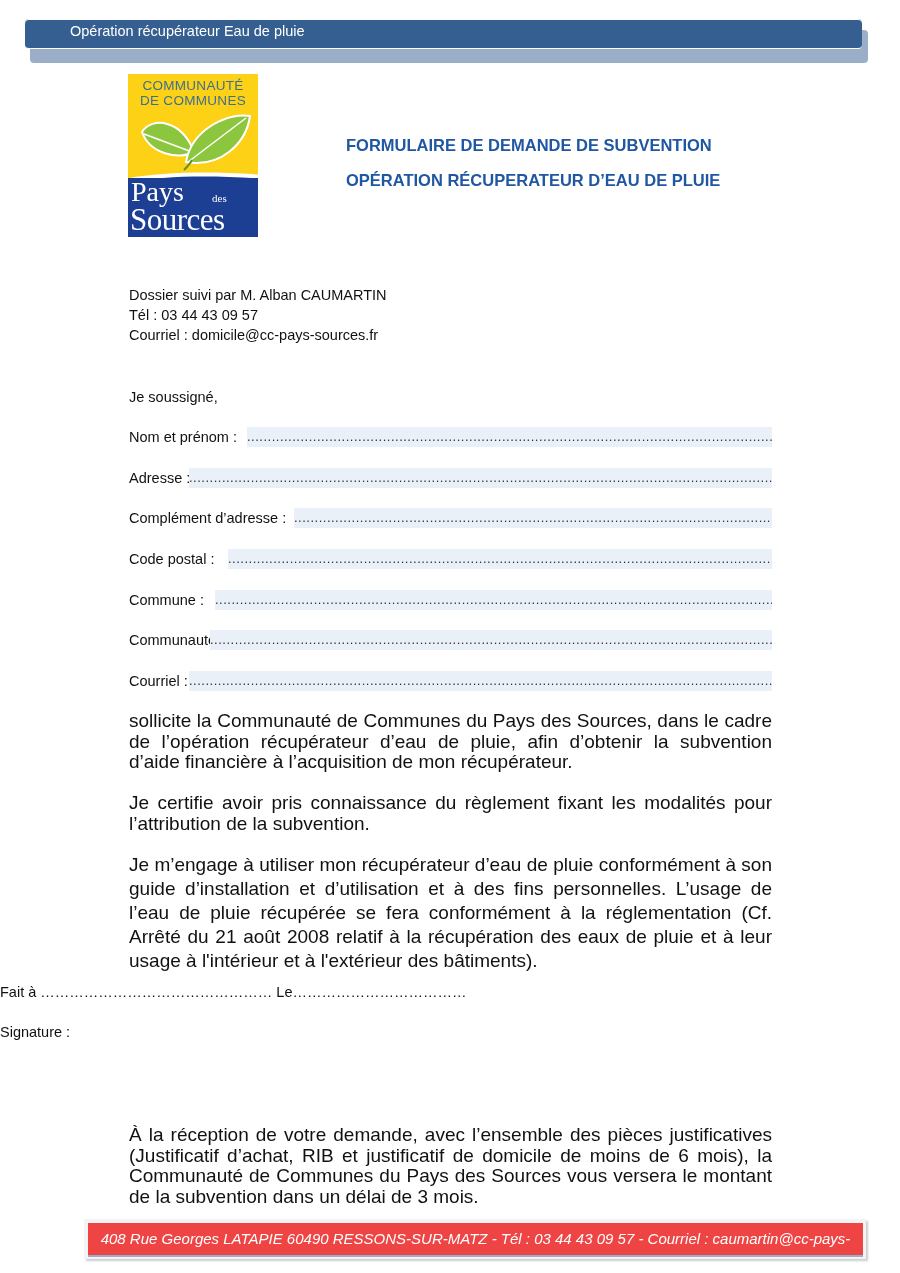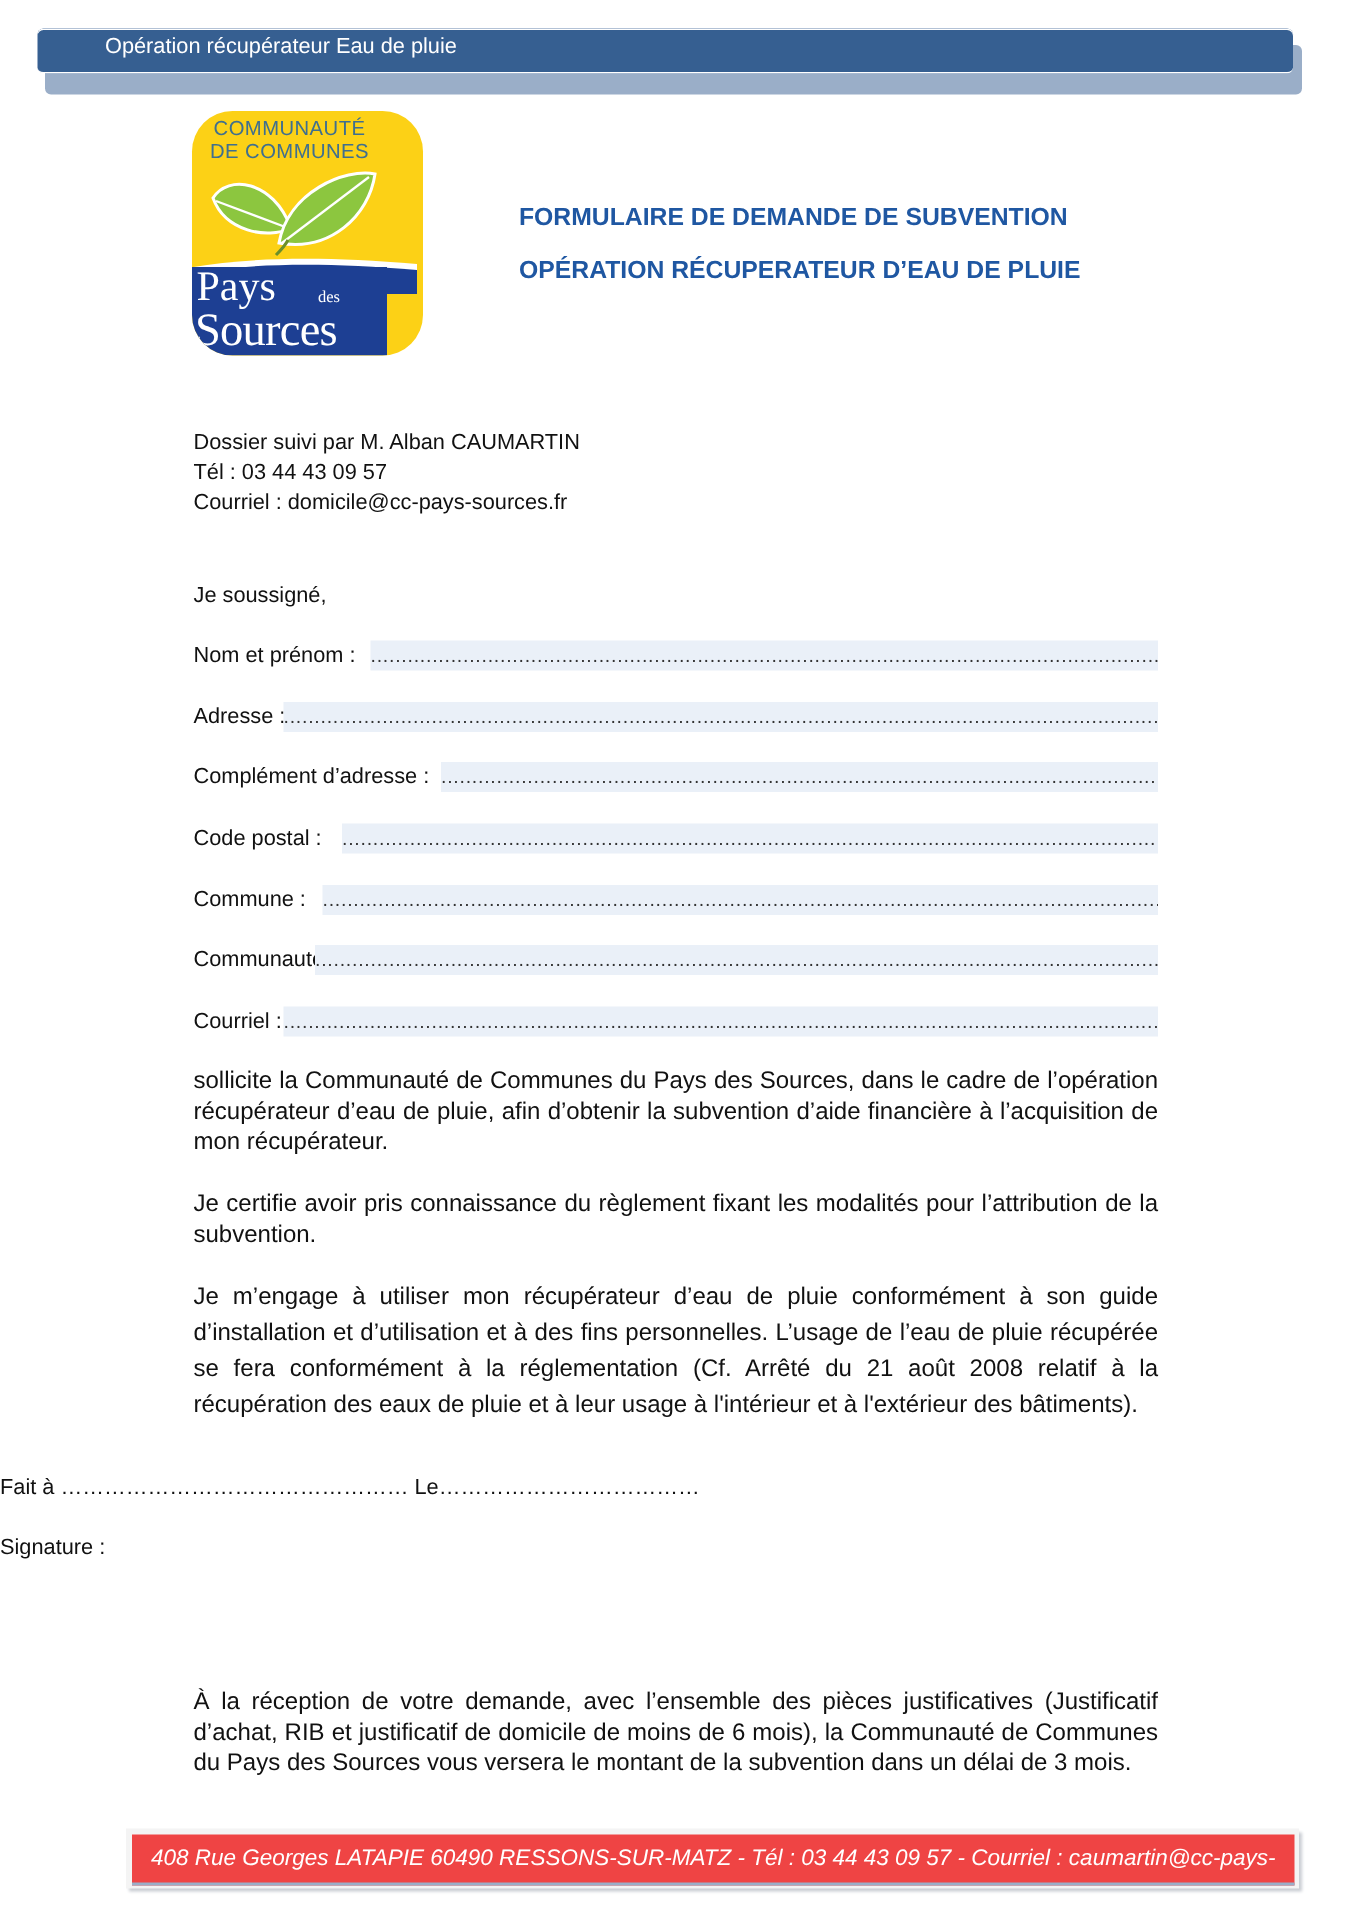--- a/index.html
+++ b/index.html
@@ -9,21 +9,21 @@
   
   .hdr-shadow { position:absolute; left:30px; top:30px; width:838px; height:33px;
                 background:#9aaec8; border-radius:4px; }
   .hdr { position:absolute; left:25px; top:19px; width:837px; height:29px;
          background:#365f91; border-radius:4px; box-shadow:0 1px 0 #ffffff inset;
          border-bottom:1px solid #ffffff; }
   .hdr-left { position:absolute; left:45px; top:4px; color:#fff; font-size:14.5px; }
   .hdr-right { position:absolute; right:14px; top:4px; color:#fff; font-size:14.5px; font-style:italic; }
 
   
-  .logo { position:absolute; left:128px; top:74px; width:154px; height:163px; overflow:hidden; background:#fcd116;border-radius:27px; }
+  .logo { position:absolute; left:128px; top:74px; width:130px; height:163px; overflow:hidden; background:#fcd116; }
   .logo .t1 { position:absolute; left:0; width:130px; text-align:center; top:4px; color:#3f6f8f;
               font-size:13.5px; letter-spacing:0.3px; line-height:15px; }
   .logo .blue { position:absolute; left:0; top:104px; width:130px; height:59px; background:#1d3f93; }
   .logo .wave { position:absolute; left:-10px; top:92px; width:160px; height:30px; }
   .logo .pays { position:absolute; left:3px; top:104px; color:#fff; font-family:"Liberation Serif", serif; font-size:28px; line-height:28px;text-align:center; }
   .logo .des { position:absolute; left:84px; top:118px; color:#fff; font-family:"Liberation Serif", serif; font-size:11px; }
   .logo .sources { position:absolute; left:2px; top:130px; color:#fff; font-family:"Liberation Serif", serif; font-size:31px; line-height:32px; letter-spacing:-0.5px; }
 
   
   .title { position:absolute; left:346px; color:#1f57a2; font-weight:bold; font-size:16.5px; white-space:nowrap; }
@@ -31,21 +31,21 @@
   .title2 { top:171px; }
 
   .txt { position:absolute; left:129px; font-size:14.5px; line-height:20px; color:#111; }
 
   
   .field-row { position:absolute; left:129px; width:643px; height:20px; font-size:14.5px; }
   .field-label { position:absolute; left:0; top:0; white-space:nowrap; line-height:20px; }
   .field-input { position:absolute; top:0; height:20px; background:#eaf0f8; overflow:hidden;
                  white-space:nowrap; color:#333; font-size:13px; line-height:20px; letter-spacing:0.5px; }
 
-  .para { position:absolute; left:129px; width:643px; font-size:16px; line-height:20.5px; text-align:justify; }
+  .para { position:absolute; left:129px; width:643px; font-size:19px; line-height:20.5px; text-align:justify; }
 
   .center { position:absolute; left:0; width:900px; font-size:14.5px; }
 
   
   .ftr-outer { position:absolute; left:84px; top:1219px; width:782px; height:40px;
                background:#f4f4f4; box-shadow:2px 2px 2px #c9cdd3; }
   .ftr { position:absolute; left:88px; top:1223px; width:775px; height:32px; background:#ef4444;
          color:#fff; font-style:italic; font-size:15px; text-align:center; line-height:32px;
          border-bottom:2px solid #9aaec8; }
 </style>

